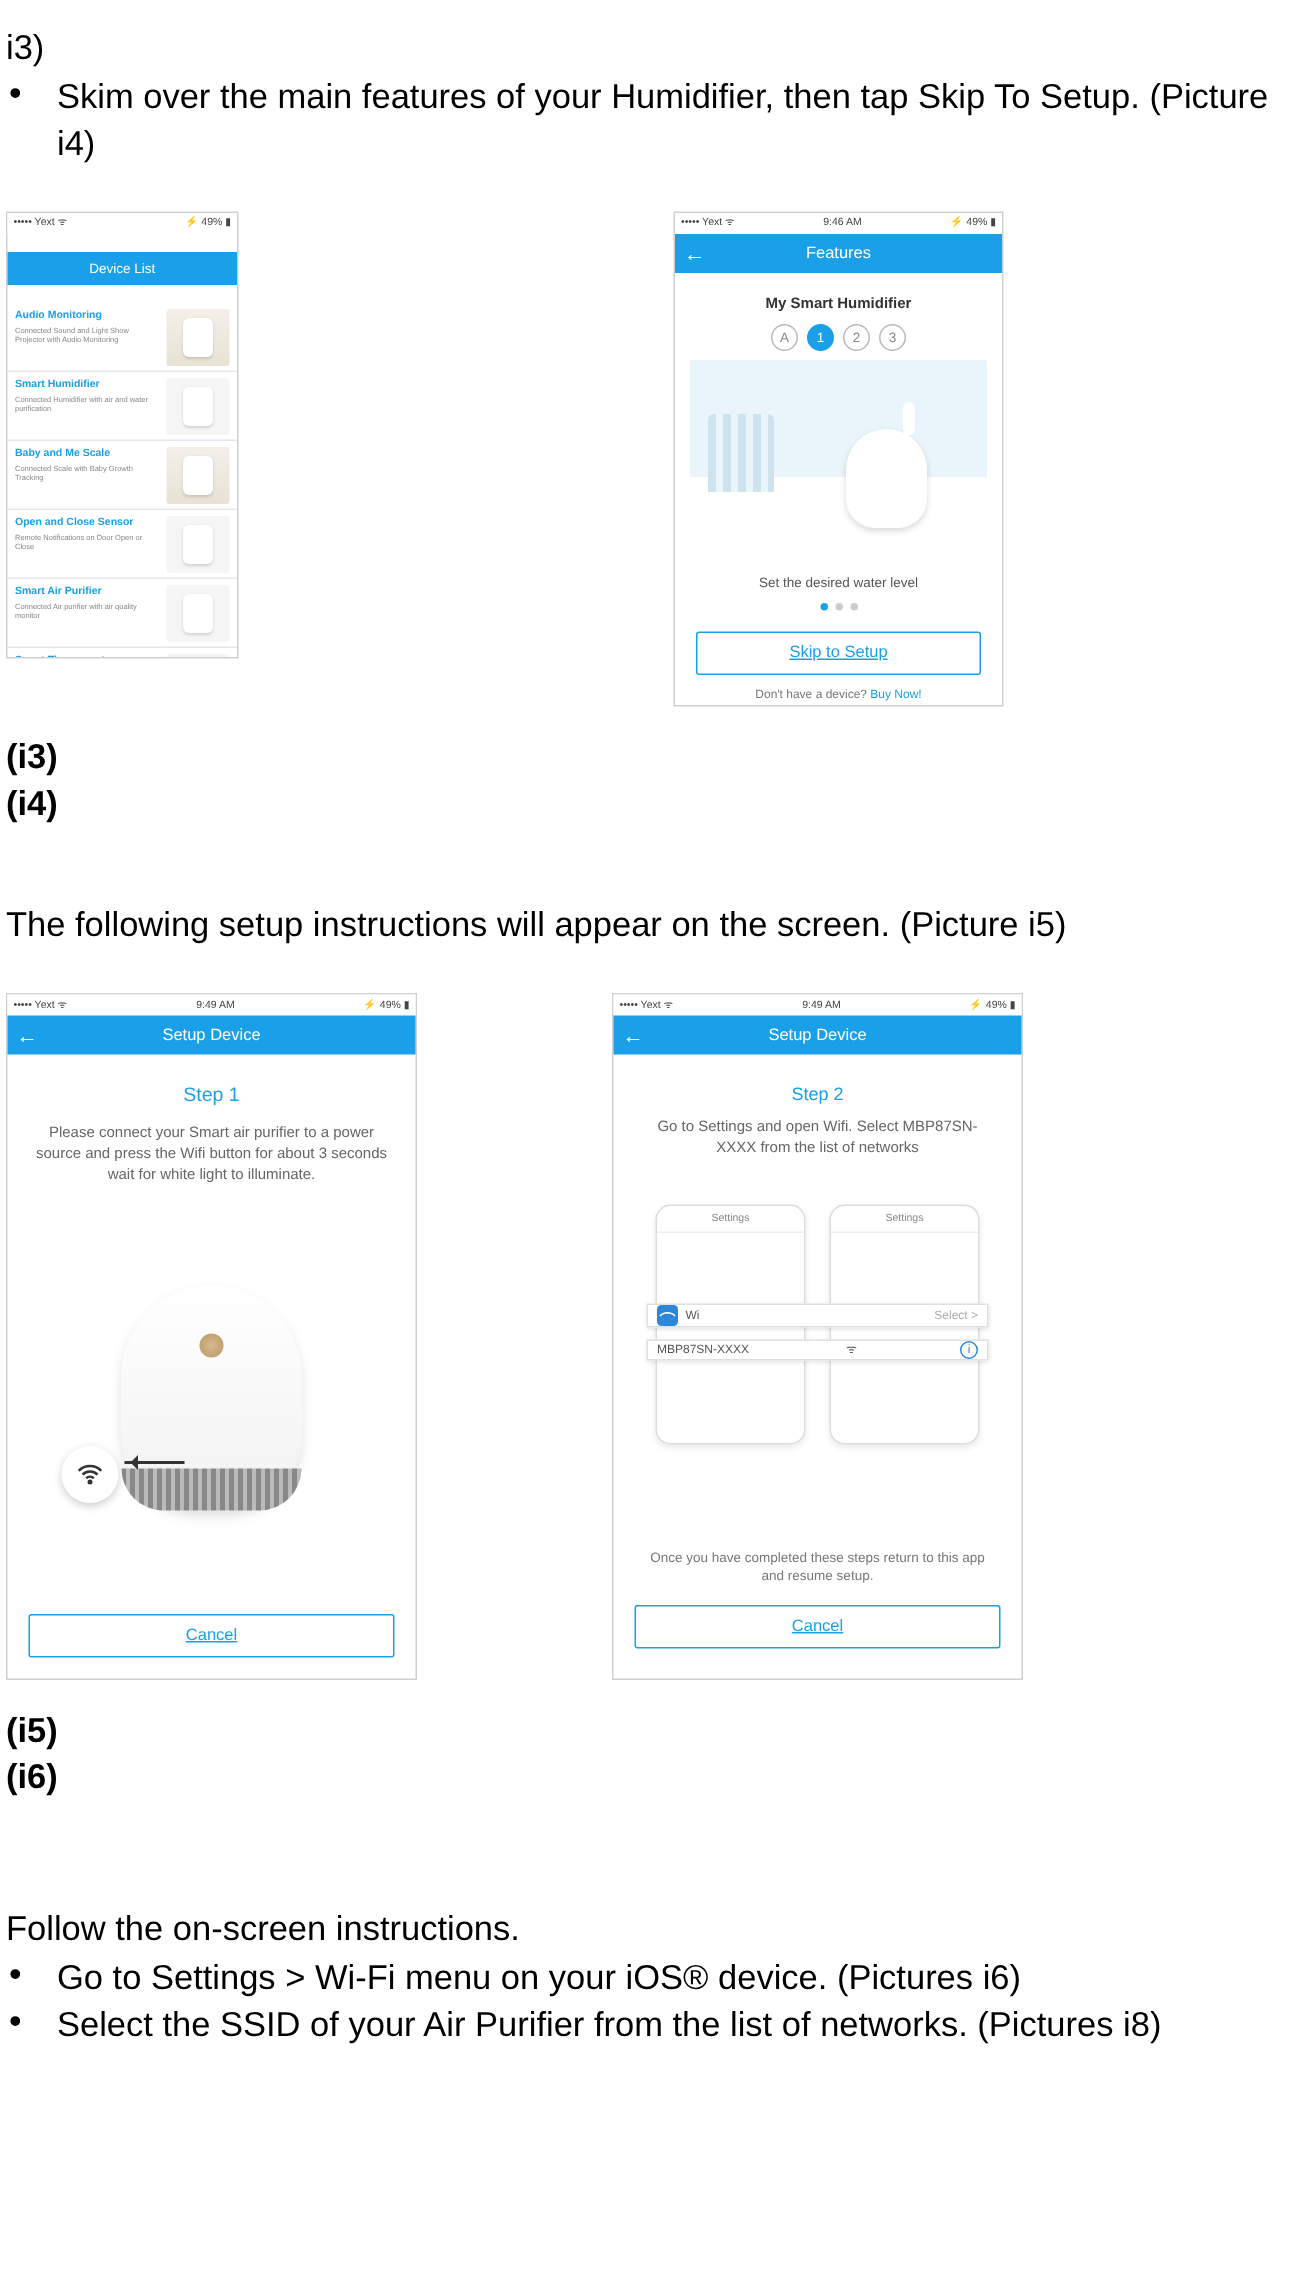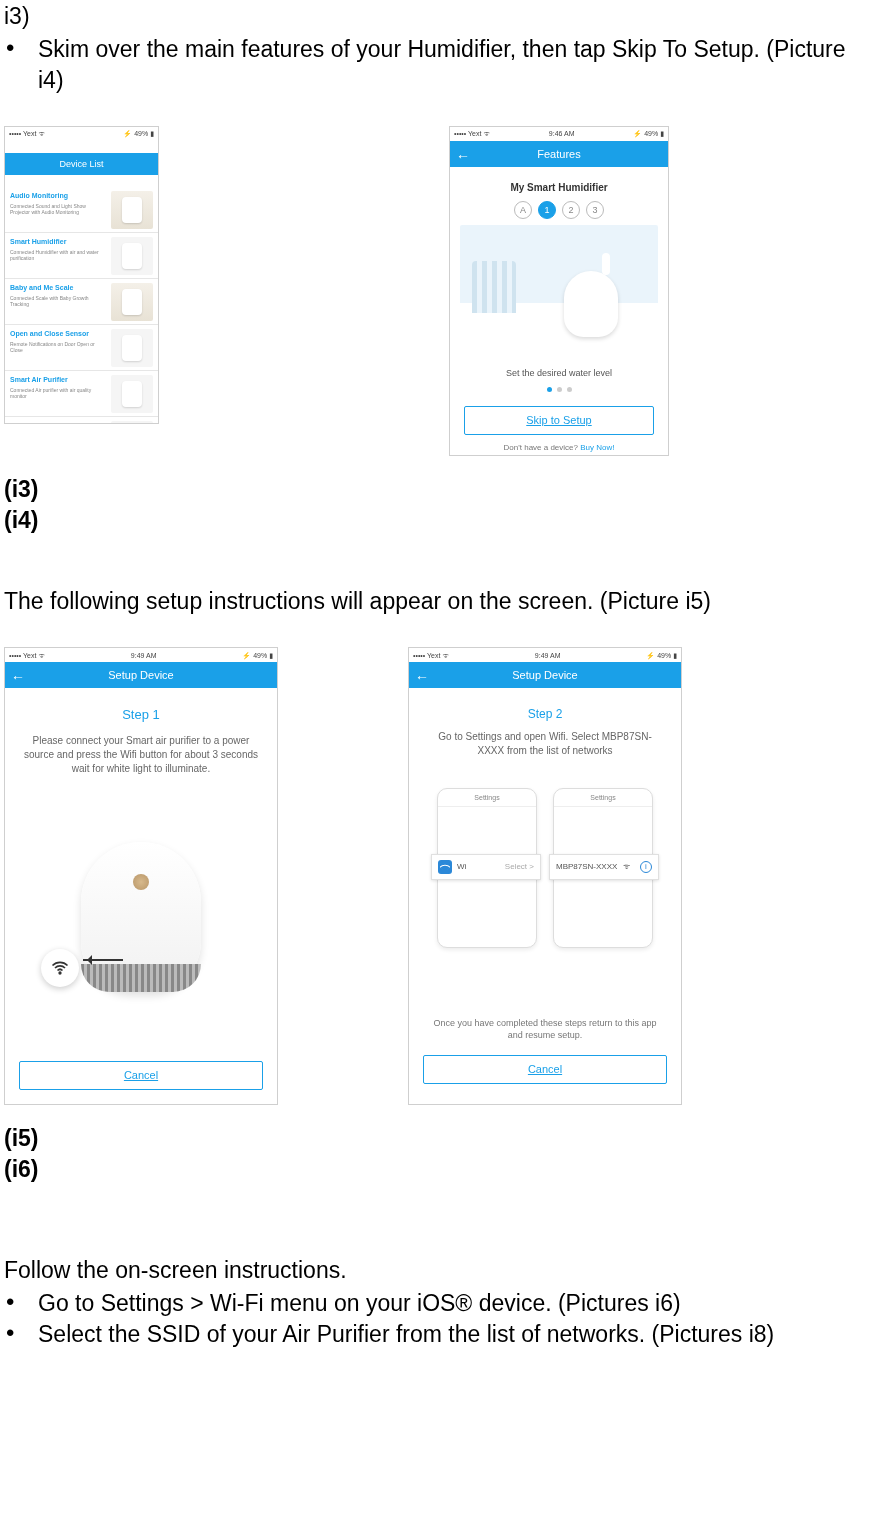--- a/index.html
+++ b/index.html
@@ -5,21 +5,21 @@
   * { box-sizing: border-box; margin: 0; padding: 0; }
   body {
     font-family: Arial, Helvetica, sans-serif;
     font-size: 23px;
     line-height: 1.35;
     color: #000;
     background: #fff;
     width: 870px;
     padding: 0;
   }
-  .doc { padding: 1px 4px 20px 4px; }
+  .doc { padding: 16px 4px 20px 4px; }
   .text-line { margin: 0 0 2px 0; }
   .bullet-line { display: flex; }
   .bullet-line .dot { width: 34px; text-align: left; padding-left:2px; font-size:24px; line-height:1.2;}
   .bullet-line .bcontent { flex: 1; }
   .caption-row { display: flex; margin: 18px 0 30px 0; flex-direction: column; }
   .caption-row .cap-a { width: 60%; font-weight: bold; }
   .caption-row .cap-b { width: 40%; font-weight: bold; }
   .img-row1 { display: flex; margin-top: 30px; gap: 290px; }
   .img-row2 { display: flex; margin-top: 30px; gap: 130px; }
 
@@ -177,21 +177,21 @@
     position:absolute; top:30px; width:100px; height:160px;
     border:1px solid #ddd; border-radius:10px; background:#fff;
     box-shadow:0 2px 4px rgba(0,0,0,.08);
     overflow:hidden;
   }
   .i6 .mini.left{ left:28px;}
   .i6 .mini.right{ right:28px;}
   .i6 .mini .mtop{ height:18px; border-bottom:1px solid #eee; font-size:7px; color:#888; text-align:center; line-height:18px;}
   .i6 .overlay{
     position:absolute; top:96px; left:22px; right:22px;
-    display:flex; gap:8px;
+    display:flex; gap:8px;flex-direction:column;
   }
   .i6 .orow{
     flex:1; background:#fff; border:1px solid #e0e0e0;
     height:26px; display:flex; align-items:center;
     font-size:8px; color:#555; padding:0 6px;
     box-shadow:0 1px 3px rgba(0,0,0,.12);
   }
   .i6 .wificon{
     width:14px; height:14px; background:#2b88d8; border-radius:3px;
     margin-right:5px; position:relative;

